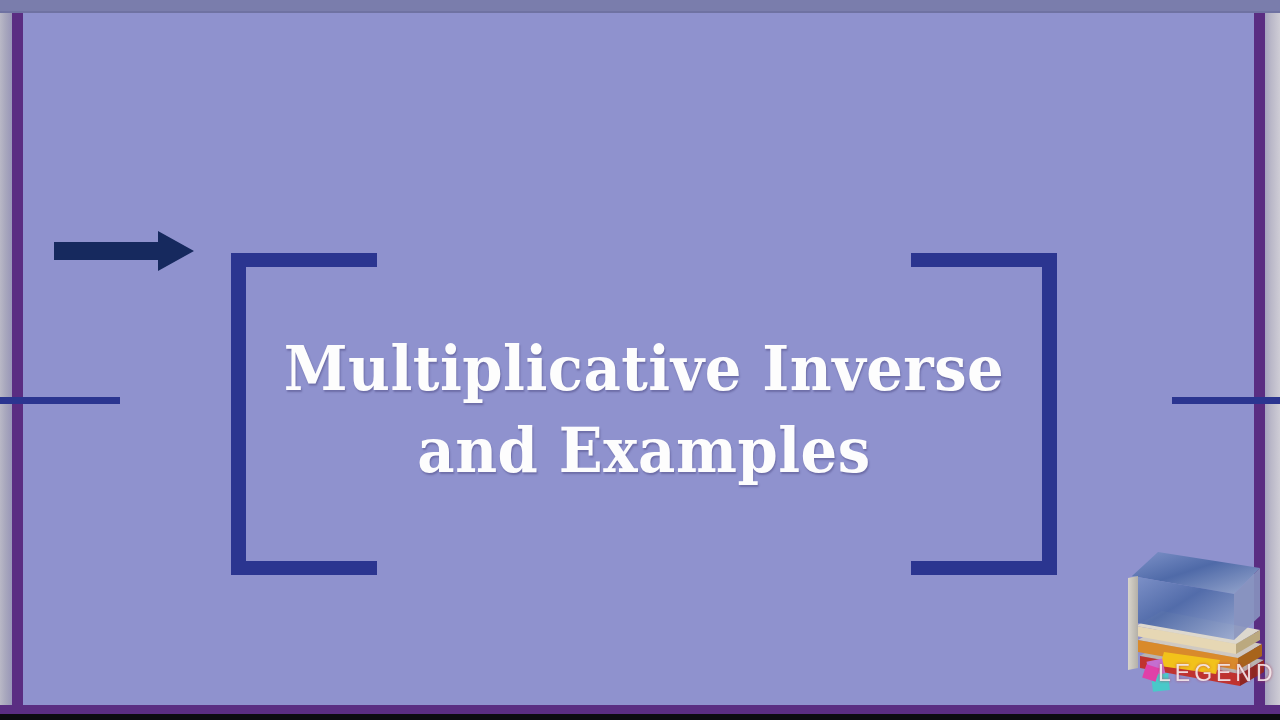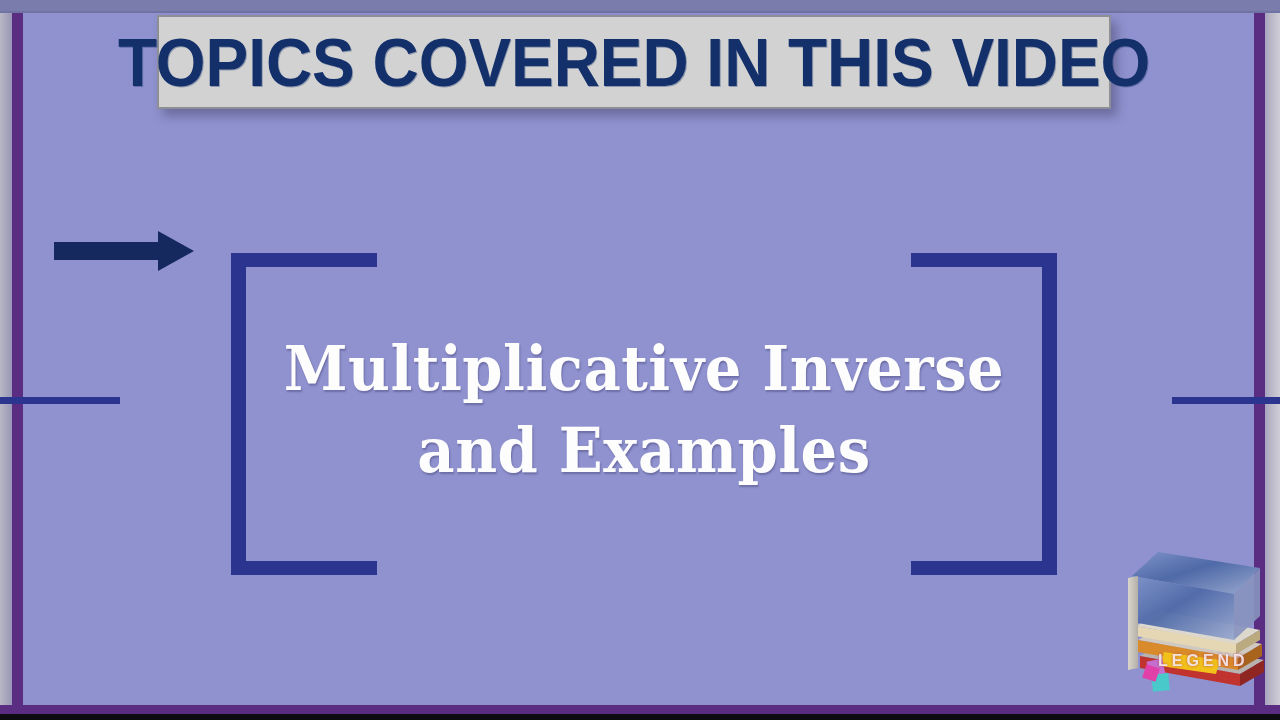--- a/index.html
+++ b/index.html
@@ -157,24 +157,24 @@
   #legend-logo {
     position: absolute;
     left: 1122px;
     top: 548px;
     width: 152px;
     height: 150px;
   }
   #legend-logo .logo-wordmark {
     position: absolute;
     left: 36px;
-    top: 104px;
+    top: 112px;
     font-family: "Liberation Sans", sans-serif;
-    font-size: 16px;
-    font-weight: 700;
+    font-size: 23px;
+    font-weight: 400;
     letter-spacing: 4px;
     color: #f4e6ea;
     text-shadow: 0 0 3px rgba(180,60,80,0.9);
     opacity: 0.92;
   }
 </style>
 </head>
 <body>
 
 <div id="slide-stage">
@@ -182,23 +182,20 @@
   <div class="edge-glow-left"></div>
   <div class="edge-glow-right"></div>
 
   <div class="rail rail-left"></div>
   <div class="rail rail-right"></div>
 
   <div class="band-top"></div>
   <div class="band-bottom"></div>
   <div class="band-bottom-black"></div>
 
-  <div id="title-banner">
-    <span class="title-text">TOPICS COVERED IN THIS VIDEO</span>
-  </div>
 
   <div id="pointer-arrow">
     <svg width="140" height="40" viewBox="0 0 140 40" xmlns="http://www.w3.org/2000/svg">
       <path d="M0 11 L104 11 L104 0 L140 20 L104 40 L104 29 L0 29 Z" fill="#16295e"></path>
     </svg>
   </div>
 
   <div class="hrule hrule-left"></div>
   <div class="hrule hrule-right"></div>
 

